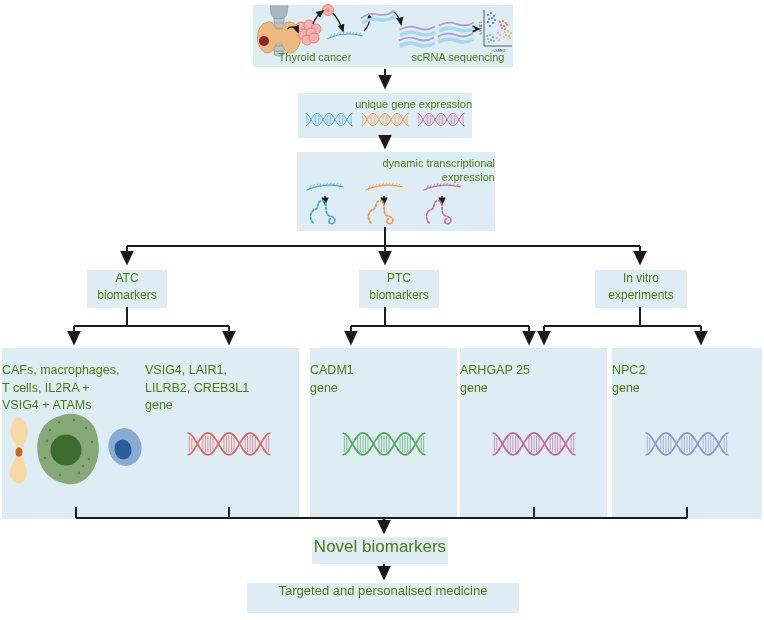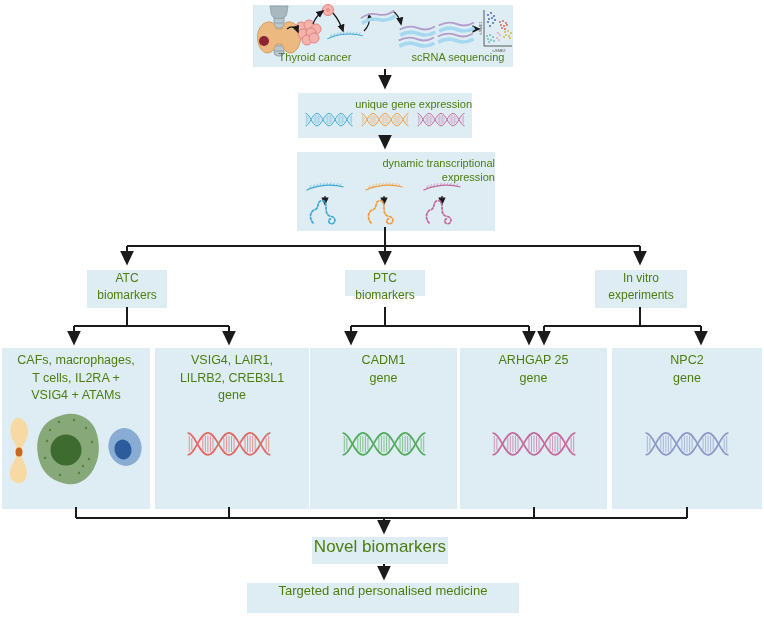--- a/index.html
+++ b/index.html
@@ -3,21 +3,21 @@
 <meta charset="utf-8">
 <style>
   html,body{margin:0;padding:0;background:#fff;}
   #canvas{position:relative;width:764px;height:620px;background:#ffffff;
     font-family:"Liberation Sans","DejaVu Sans",sans-serif;color:#4d7c0f;overflow:hidden;}
   .bluebox{position:absolute;background:var(--box-bg,#DEEDF4);}
   .ctr{display:flex;flex-direction:column;align-items:center;text-align:center;}
   .toplbl{position:absolute;font-size:11px;text-align:center;z-index:3;}
   .flowlbl{font-size:11px;line-height:1.3;text-align:right;padding-top:4px;}
   .branch{font-size:12px;line-height:1.45;}
-  .gb{font-size:12.5px;line-height:1.4;text-align:center;padding-top:4px;}
+  .gb{font-size:12.5px;line-height:1.4;text-align:left;padding-top:14px;}
   .novel{font-size:17px;}
   .targeted{font-size:13px;}
   #art{position:absolute;left:0;top:0;z-index:2;pointer-events:none;}
   .ln{stroke:var(--arrow,#1b1b1b);stroke-width:2;fill:none;}
   .arr{stroke:var(--arrow,#1b1b1b);stroke-width:2;fill:none;}
   .sarr{stroke:var(--arrow,#1b1b1b);stroke-width:1.3;fill:none;}
   .rb-p{stroke:var(--ribbon-purple,#B39DCB);}
   .rb-b{stroke:var(--ribbon-blue,#A6D9F0);}
 </style>
 </head>
@@ -35,35 +35,35 @@
 
   <div class="bluebox flowlbl" style="left:297px;top:152px;width:198px;height:75px;z-index:1">
     <div>dynamic transcriptional</div>
     <div>expression</div>
   </div>
 
   <div class="bluebox ctr branch" style="left:87px;top:270px;width:80px;height:38px;z-index:1">
     <div>ATC</div>
     <div>biomarkers</div>
   </div>
-  <div class="bluebox ctr branch" style="left:345px;top:270px;width:80px;height:26px;z-index:1">
+  <div class="bluebox ctr branch" style="left:359px;top:270px;width:80px;height:38px;z-index:1">
     <div>PTC</div>
     <div>biomarkers</div>
   </div>
   <div class="bluebox ctr branch" style="left:595px;top:270px;width:92px;height:38px;z-index:1">
     <div>In vitro</div>
     <div>experiments</div>
   </div>
 
   <div class="bluebox gb" style="left:2px;top:348px;width:148px;height:157px;z-index:1">
     <div>CAFs, macrophages,</div>
     <div>T cells, IL2RA +</div>
     <div>VSIG4 + ATAMs</div>
   </div>
-  <div class="bluebox gb" style="left:155px;top:348px;width:154px;height:157px;z-index:1">
+  <div class="bluebox gb" style="left:145px;top:348px;width:154px;height:157px;z-index:1">
     <div>VSIG4, LAIR1,</div>
     <div>LILRB2, CREB3L1</div>
     <div>gene</div>
   </div>
   <div class="bluebox gb" style="left:310px;top:348px;width:147px;height:157px;z-index:1">
     <div>CADM1</div>
     <div>gene</div>
   </div>
   <div class="bluebox gb" style="left:460px;top:348px;width:147px;height:157px;z-index:1">
     <div>ARHGAP 25</div>

